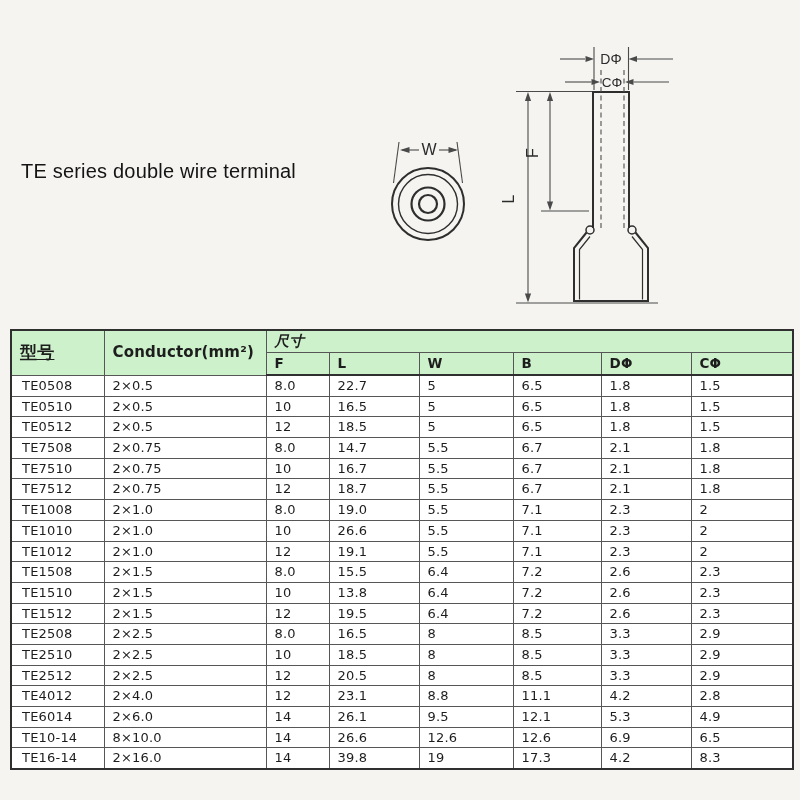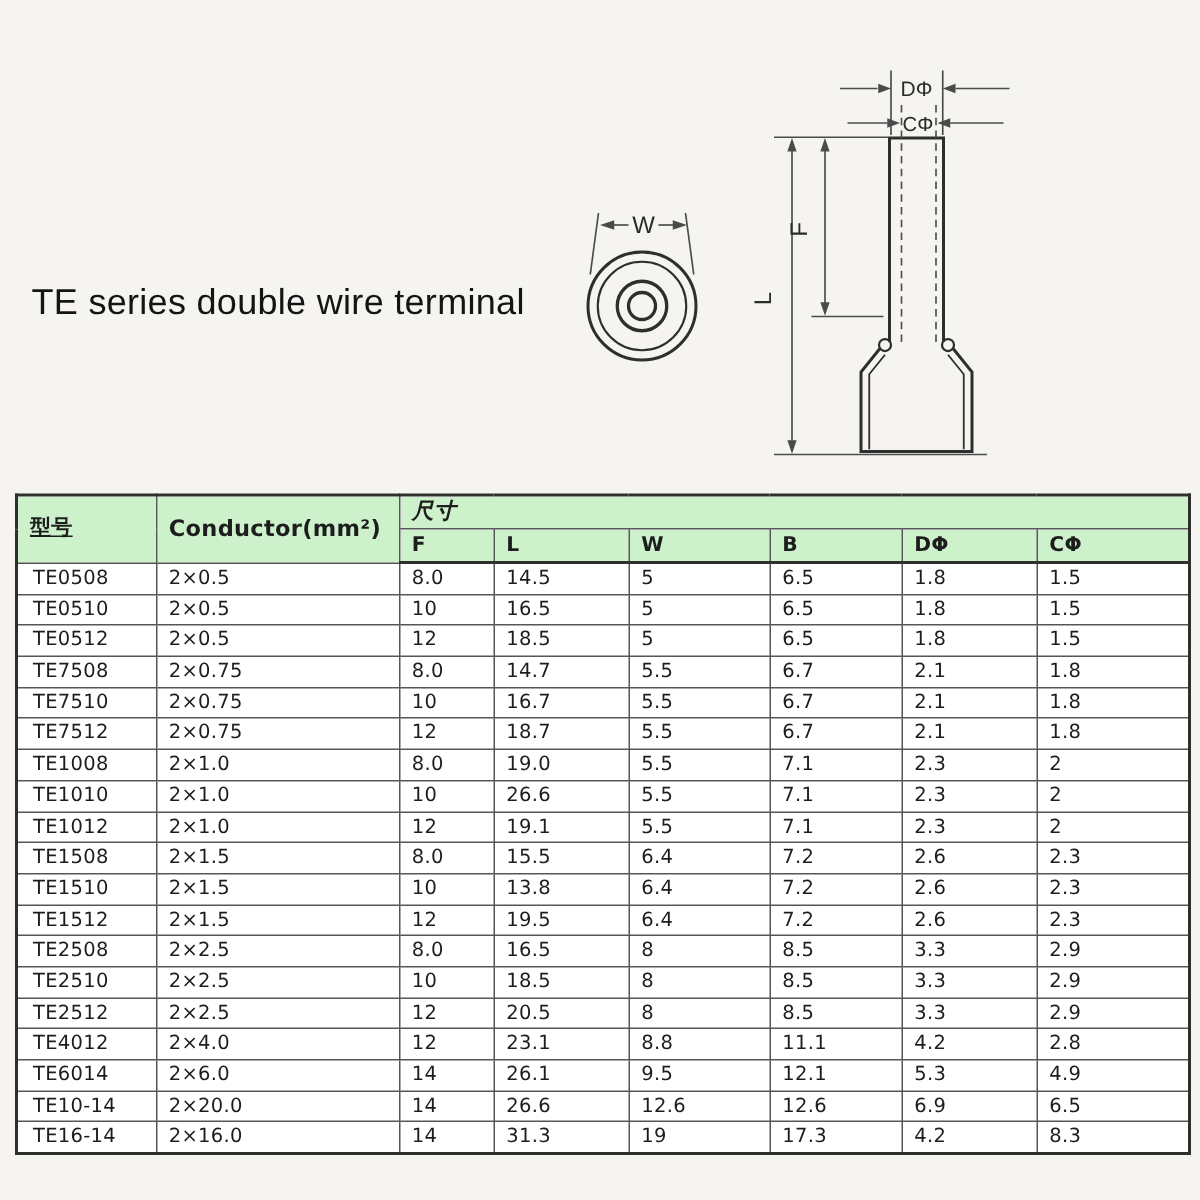--- a/index.html
+++ b/index.html
@@ -14,23 +14,22 @@
   }
   html,body{margin:0;padding:0;}
   body{
     width:800px;height:800px;position:relative;overflow:hidden;
     background:var(--page-bg);
     font-family:"Liberation Sans", sans-serif;
     color:var(--text);
   }
   .title{
     position:absolute;left:21px;top:160px;
-    font-size:24px;letter-spacing:.2px;color:var(--title-color);
+    font-size:20px;letter-spacing:.2px;color:var(--title-color);
     white-space:nowrap;
-    margin-top:28px;
   }
   .diagram{position:absolute;left:0;top:0;width:800px;height:330px;}
   .diagram text{
     font-family:"Liberation Sans", sans-serif;
     fill:#2b2b2b;
   }
   .table-wrap{position:absolute;left:10px;top:329px;width:782px;height:437px;}
   table.spec{
     border-collapse:collapse;table-layout:fixed;
     width:782px;height:437px;
@@ -42,21 +41,21 @@
   table.spec th, table.spec td{
     border:1px solid var(--border);
     padding:0 0 0 8px;text-align:left;vertical-align:middle;
     line-height:1.05;letter-spacing:.2px;
     overflow:hidden;white-space:nowrap;
   }
   table.spec thead th{
     background:var(--header-bg);font-weight:bold;
   }
   table.spec thead tr:last-child th{height:21px;font-size:13.5px;}
-  th.h-model{ text-align:center;padding-left:0;font-size:14px;text-decoration:underline;}
+  th.h-model{ text-align:center;padding-left:0;font-size:17px;text-decoration:underline;}
   th.h-conductor{ text-align:center;padding-left:0;font-size:15px;}
   th.h-group{ text-align:center;padding-left:0;font-size:14.5px;height:21px;
     border-bottom:1px solid var(--border);font-style:italic;}
   table.spec thead tr:last-child th{border-bottom:2px solid var(--border-dark);}
   table.spec tbody td{height:19.7px;}
   table.spec tbody td.model{padding-left:10px;}
 </style>
 </head>
 <body>
 
@@ -159,21 +158,21 @@
         <th>B</th>
         <th>DΦ</th>
         <th>CΦ</th>
       </tr>
     </thead>
     <tbody>
         <tr>
           <td class="model">TE0508</td>
           <td>2×0.5</td>
           <td>8.0</td>
-          <td>14.5</td>
+          <td>22.7</td>
           <td>5</td>
           <td>6.5</td>
           <td>1.8</td>
           <td>1.5</td>
         </tr>
         <tr>
           <td class="model">TE0510</td>
           <td>2×0.5</td>
           <td>10</td>
           <td>16.5</td>
@@ -327,33 +326,33 @@
           <td>2×6.0</td>
           <td>14</td>
           <td>26.1</td>
           <td>9.5</td>
           <td>12.1</td>
           <td>5.3</td>
           <td>4.9</td>
         </tr>
         <tr>
           <td class="model">TE10-14</td>
-          <td>2×20.0</td>
+          <td>8×10.0</td>
           <td>14</td>
           <td>26.6</td>
           <td>12.6</td>
           <td>12.6</td>
           <td>6.9</td>
           <td>6.5</td>
         </tr>
         <tr>
           <td class="model">TE16-14</td>
           <td>2×16.0</td>
           <td>14</td>
-          <td>31.3</td>
+          <td>39.8</td>
           <td>19</td>
           <td>17.3</td>
           <td>4.2</td>
           <td>8.3</td>
         </tr>
       </tbody>
   </table>
 </div>
 
 </body></html>

